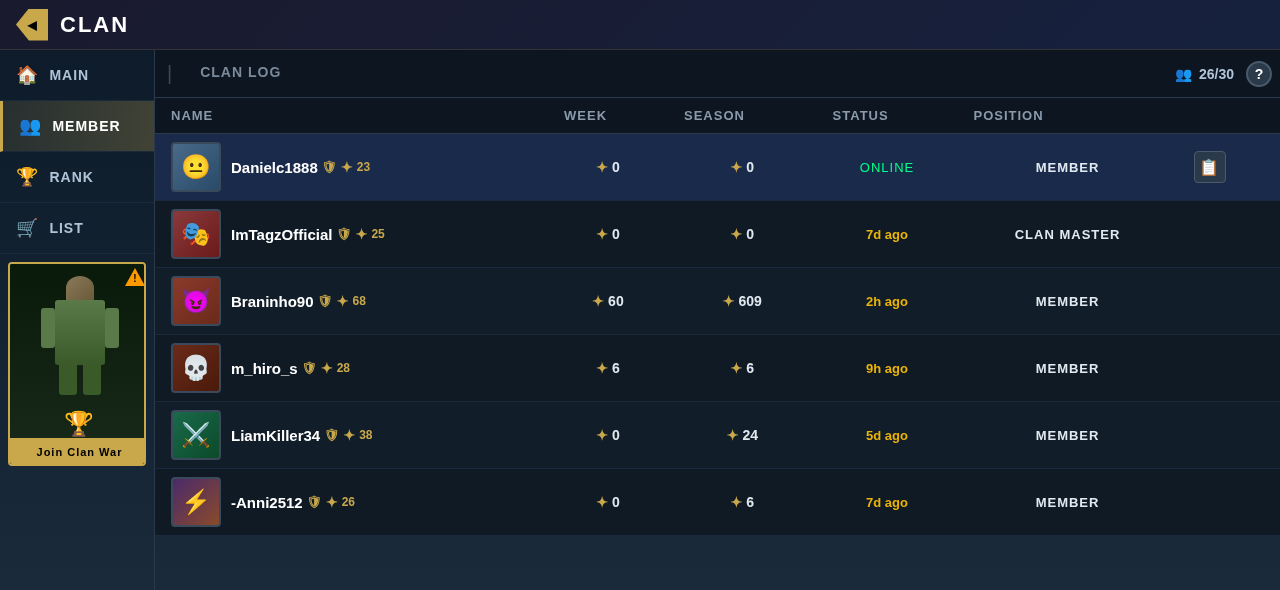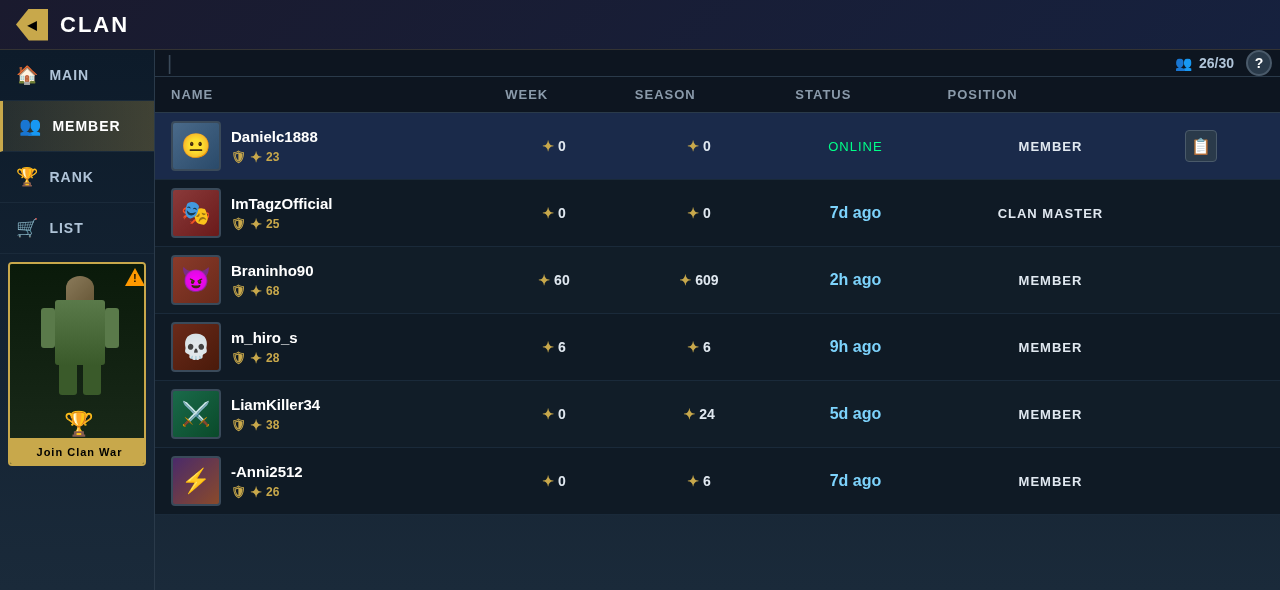--- a/index.html
+++ b/index.html
@@ -204,27 +204,27 @@
       justify-content: center;
       font-size: 22px;
     }
     .avatar-1 { background: linear-gradient(135deg, #4a6a8a, #2a4a6a); }
     .avatar-2 { background: linear-gradient(135deg, #8a3a3a, #6a1a1a); }
     .avatar-3 { background: linear-gradient(135deg, #8a3a2a, #6a2a1a); }
     .avatar-4 { background: linear-gradient(135deg, #6a2a1a, #4a1a0a); }
     .avatar-5 { background: linear-gradient(135deg, #1a6a4a, #0a4a2a); }
     .avatar-6 { background: linear-gradient(135deg, #4a2a6a, #8a4a2a); }
 
-    .player-info { display: flex; flex-direction: column; gap: 4px; }
+    .player-info { display: flex; flex-direction: row; gap: 4px; align-items: center; }
     .player-name { color: #ffffff; font-size: 15px; font-weight: bold; }
     .player-stats { display: flex; align-items: center; gap: 4px; color: #c8a84b; font-size: 12px; }
     .star-icon { color: #c8a84b; font-size: 14px; }
     .score-cell { display: flex; align-items: center; justify-content: center; gap: 4px; color: #e0e8f0; }
     .status-online { color: #00ff88; font-size: 13px; font-weight: normal; letter-spacing: 1px; }
-    .status-ago { color: #7dd3fc; font-size: 16px; }
+    .status-ago { color: #eab308; font-size: 13px; }
     .position-label { color: #e0e8f0; font-size: 13px; font-weight: bold; letter-spacing: 1px; }
 
     .action-btn {
       width: 32px;
       height: 32px;
       background: #2a3a4a;
       border: 1px solid #4a5a6a;
       border-radius: 4px;
       display: flex;
       align-items: center;
@@ -299,20 +299,23 @@
           <span style="color:#000;font-size:11px;font-weight:bold;letter-spacing:1px;margin-top:32px;">Join Clan War</span>
         </div>
       </div>
     </div>
   </div>
 
   <div class="content">
 
     <div class="tabs-bar">
       <span class="tab-divider">|</span>
+      <div class="tab">
+        <span>CLAN LOG</span>
+      </div>
       <div class="tab-spacer"></div>
       <div class="member-count">
         <span>👥</span>
         <span>26/30</span>
       </div>
       <div class="help-btn">
         <span>?</span>
       </div>
     </div>
 

